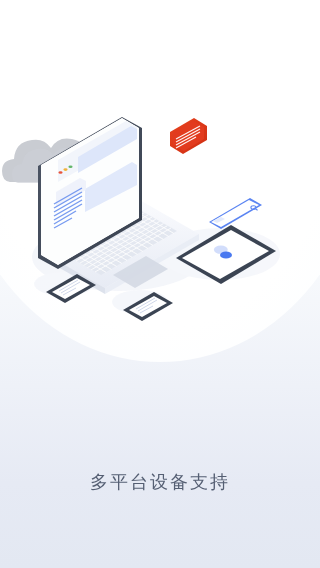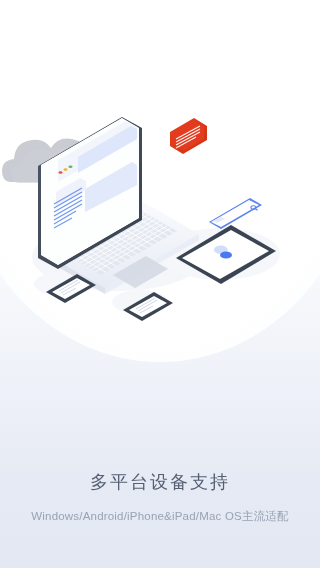--- a/index.html
+++ b/index.html
@@ -200,16 +200,15 @@
           <line x1="136" y1="287" x2="155" y2="276"></line>
           <line x1="138" y1="289" x2="157" y2="278"></line>
           <line x1="140" y1="291" x2="153" y2="284"></line>
         </g>
       </g>
     </svg>
   </div>
 
   <div id="caption">
     <div class="title">多平台设备支持</div>
-    <div class="subtitle">Windows/Android/iPhone&amp;iPad/Mac OS主流适配</div>
   </div>
 
 </div>
 
 </body></html>

